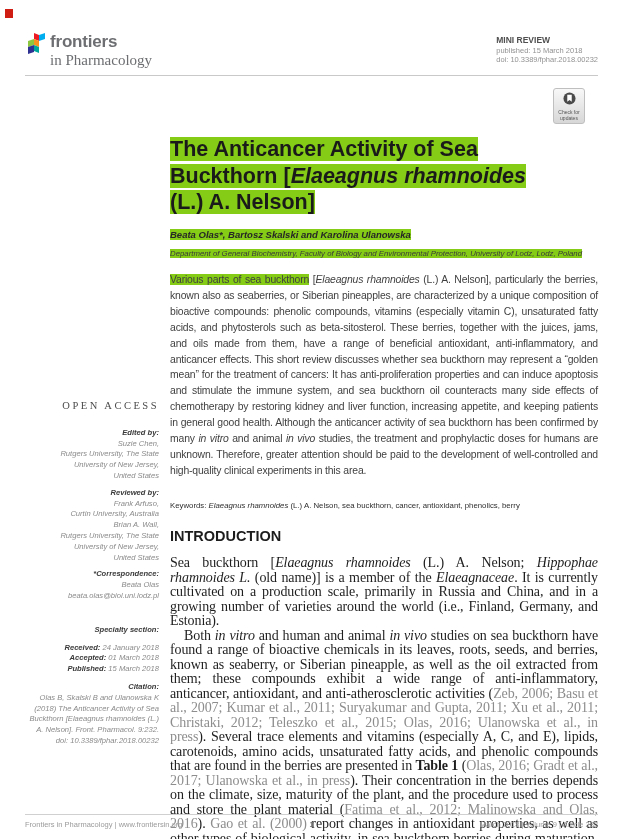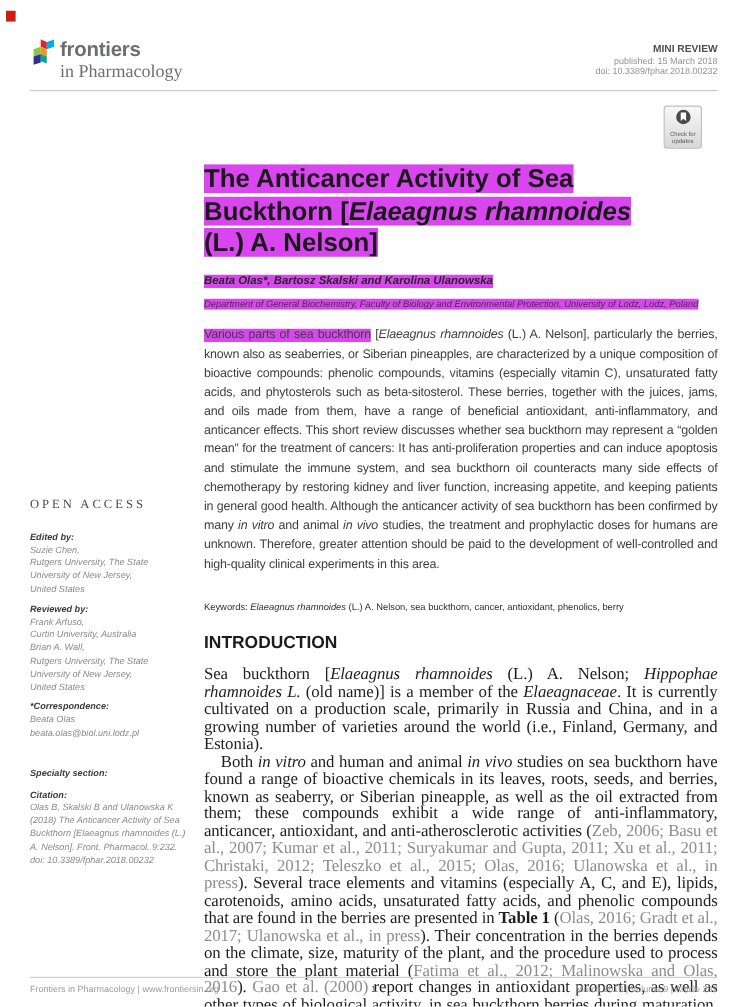--- a/index.html
+++ b/index.html
@@ -7,34 +7,34 @@
         font-family:"Liberation Sans",sans-serif;color:#222;}
 
   
   .artifact{position:absolute;left:5px;top:9px;width:8px;height:9px;background:#cf1d13;}
 
   
   .logo-icon{position:absolute;left:26px;top:32px;}
   .brand{position:absolute;left:50px;top:33px;line-height:1;}
   .brand .b1{font-size:17px;font-weight:bold;color:#6d6e71;letter-spacing:-0.2px;display:block;}
   .brand .b2{font-family:"Liberation Serif",serif;font-size:15px;color:#6d6e71;display:block;margin-top:3px;}
-  .head-right{position:absolute;right:25px;top:36px;text-align:right;line-height:9.5px;}
+  .head-right{position:absolute;right:25px;top:36px;text-align:left;line-height:9.5px;}
   .head-right .type{font-size:8.5px;font-weight:bold;color:#4f4f4f;}
   .head-right .meta{font-size:7.5px;color:#929292;}
   .rule{position:absolute;left:25px;right:25px;height:0;border-top:1px solid #c9c9c9;}
   .header-rule{top:75px;}
 
   
   .badge{position:absolute;left:553px;top:88px;width:30px;height:34px;border:1px solid #bfbfbf;
          border-radius:3px;background:linear-gradient(#f8f8f8,#d7d7d7);
          display:flex;flex-direction:column;align-items:center;justify-content:center;cursor:pointer;}
   .badge .cap{font-size:5px;line-height:5.5px;color:#555;text-align:center;white-space:pre-line;margin-top:1px;}
 
   
-  .sidebar{position:absolute;left:25px;top:416px;width:134px;text-align:left;
+  .sidebar{position:absolute;left:25px;top:401px;width:134px;text-align:right;
            font-style:italic;font-size:7.6px;line-height:10.8px;color:#8a8a8a;}
   .oa{font-style:normal;font-family:"Liberation Serif",serif;font-size:10.5px;letter-spacing:2.5px;
       color:#4a4a4a;margin-bottom:16px;}
   .side-block{margin-top:6px;}
   .side-block.gap{margin-top:23px;}
   .sidebar .lbl{font-weight:bold;color:#3a3a3a;}
   .side-val{white-space:pre-line;}
   .dates{margin-top:7px;}
   .cite-block{margin-top:7px;}
 
@@ -50,21 +50,21 @@
   .intro-h{position:absolute;top:528px;left:0;margin:0;font-size:14.5px;font-weight:bold;color:#1c1c1c;}
   .body-text{position:absolute;top:556px;left:0;width:428px;
              font-family:Liberation Serif, serif;font-size:14px;line-height:14.5px;
              letter-spacing:-0.1px;color:#1e1e1e;text-align:justify;}
   .body-text p{margin:0;}
   .body-text p.indent{text-indent:14px;}
 
   
   .i{font-style:italic;}
   .b{font-weight:bold;}
-  .hl{background:#d946ef;}
+  .hl{background:#84cc16;}
   .c{color:#8d8d8d;}
 
   
   .footer-rule{top:814px;border-top:1px solid #d0d0d0;}
   .footer{position:absolute;left:25px;right:25px;top:820px;font-size:7.5px;color:#9b9b9b;}
   .footer .fl{position:absolute;left:0;}
   .footer .fc{position:absolute;left:0;right:0;text-align:center;color:#6e6e6e;font-weight:bold;}
   .footer .fr{position:absolute;right:0;}
 </style>
 </head>
@@ -130,20 +130,25 @@
     <div class="side-block">
       <span class="lbl">*Correspondence:</span>
       <div class="side-val">Beata Olas
 beata.olas@biol.uni.lodz.pl</div>
     </div>
 
     <div class="side-block gap">
       <span class="lbl">Specialty section:</span>
     </div>
 
+    <div class="dates">
+      <div><span class="lbl">Received:</span><span> 24 January 2018</span></div>
+      <div><span class="lbl">Accepted:</span><span> 01 March 2018</span></div>
+      <div><span class="lbl">Published:</span><span> 15 March 2018</span></div>
+    </div>
 
     <div class="cite-block">
       <span class="lbl">Citation:</span>
       <div class="side-val">Olas B, Skalski B and Ulanowska K
 (2018) The Anticancer Activity of Sea
 Buckthorn [Elaeagnus rhamnoides (L.)
 A. Nelson]. Front. Pharmacol. 9:232.
 doi: 10.3389/fphar.2018.00232</div>
     </div>
   </aside>

